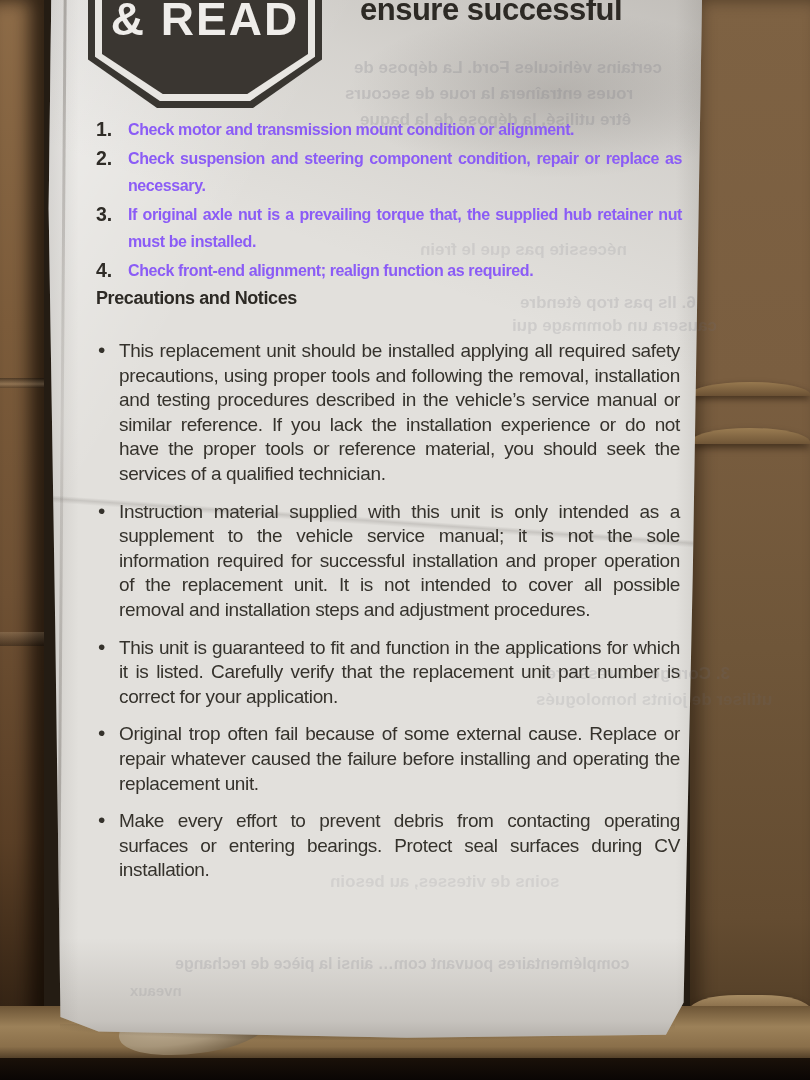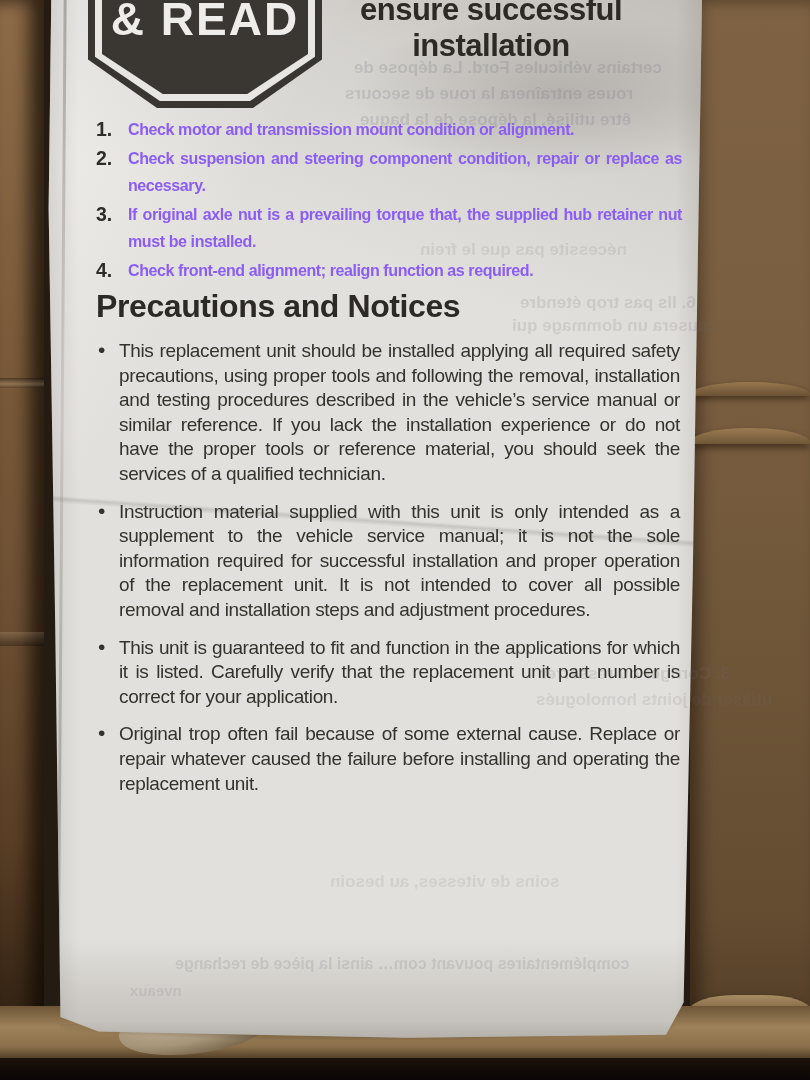--- a/index.html
+++ b/index.html
@@ -77,21 +77,21 @@
     color:#efedea; font-weight:bold; font-size:46px; letter-spacing:2px; font-family:"Liberation Sans",sans-serif;}
   .header{position:absolute; left:308px; top:-8px; width:366px; text-align:center;
     font-weight:bold; font-size:31px; line-height:36px; letter-spacing:-.5px; color:#2d2a25;}
 
   .steps{position:absolute; left:96px; top:116px; width:586px;}
   .step{display:flex; margin-bottom:2px;}
   .step .num{flex:0 0 32px; font-weight:bold; font-size:19.5px; line-height:27px; color:#2f2c27;}
   .step .txt{flex:1; font-weight:bold; font-size:16px; line-height:27px; letter-spacing:-.4px;
     text-align:justify; color:#8b5cf6;}
   .precautions-heading{position:absolute; left:96px; top:288px; font-weight:bold;
-    font-size:32px; letter-spacing:-.4px; color:#2d2a25;}
+    font-size:18px; letter-spacing:-.4px; color:#2d2a25;}
 
   .bullets{position:absolute; left:96px; top:326px; width:584px;}
   .bullet{position:relative; padding-left:23px; margin-bottom:11px;
     font-size:19px; line-height:24.6px; letter-spacing:-.35px; text-align:justify; color:#35322c;margin-top:13px;}
   .bullet::before{content:"\2022"; position:absolute; left:2px; top:-1px; font-size:21px; color:#35322c;}
 
   
   .ghost{position:absolute; transform:scaleX(-1); color:#6c6c78; opacity:.20;
     filter:blur(.7px); font-weight:bold; font-size:17px; white-space:nowrap; letter-spacing:0;}
   .g1{left:352px; top:58px; width:310px;}
@@ -145,21 +145,20 @@
 
   <div class="sign">
     <div class="oct"></div>
     <div class="oct white"></div>
     <div class="oct core"></div>
     <div class="label">&amp; READ</div>
   </div>
 
   <div class="header">
     <div>ensure successful</div>
-    <div>installation</div>
   </div>
 
   <div class="steps">
     <div class="step">
       <span class="num">1.</span>
       <span class="txt">Check motor and transmission mount condition or alignment.</span>
     </div>
     <div class="step">
       <span class="num">2.</span>
       <span class="txt">Check suspension and steering component condition, repair or replace as necessary.</span>
@@ -174,15 +173,16 @@
     </div>
   </div>
 
   <div class="precautions-heading ink">Precautions and Notices</div>
 
   <div class="bullets">
     <div class="bullet">This replacement unit should be installed applying all required safety precautions, using proper tools and following the removal, installation and testing procedures described in the vehicle’s service manual or similar reference. If you lack the installation experience or do not have the proper tools or reference material, you should seek the services of a qualified technician.</div>
     <div class="bullet">Instruction material supplied with this unit is only intended as a supplement to the vehicle service manual; it is not the sole information required for successful installation and proper operation of the replacement unit. It is not intended to cover all possible removal and installation steps and adjustment procedures.</div>
     <div class="bullet">This unit is guaranteed to fit and function in the applications for which it is listed. Carefully verify that the replacement unit part number is correct for your application.</div>
     <div class="bullet">Original trop often fail because of some external cause. Replace or repair whatever caused the failure before installing and operating the replacement unit.</div>
+    <div class="bullet">Make every effort to prevent debris from contacting operating surfaces or entering bearings. Protect seal surfaces during CV installation.</div>
   </div>
 
 </div>
 
 </body></html>

